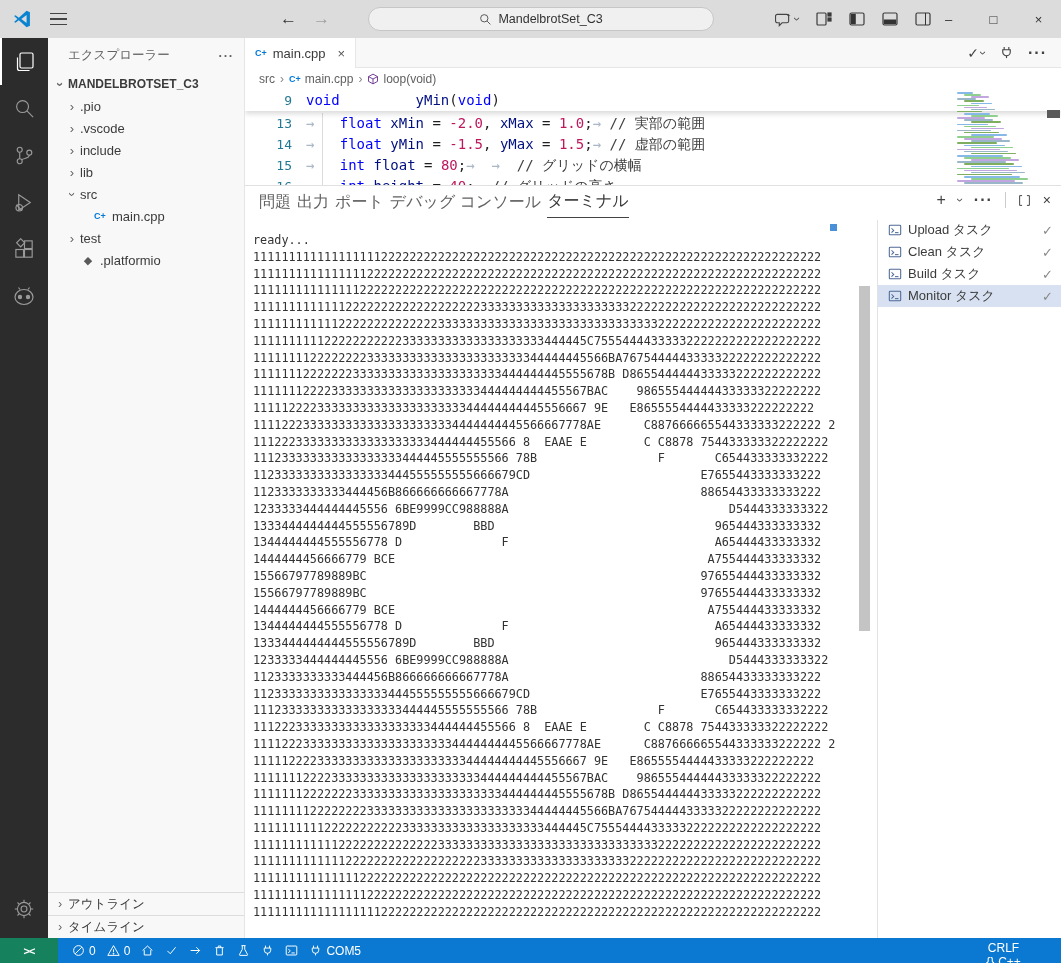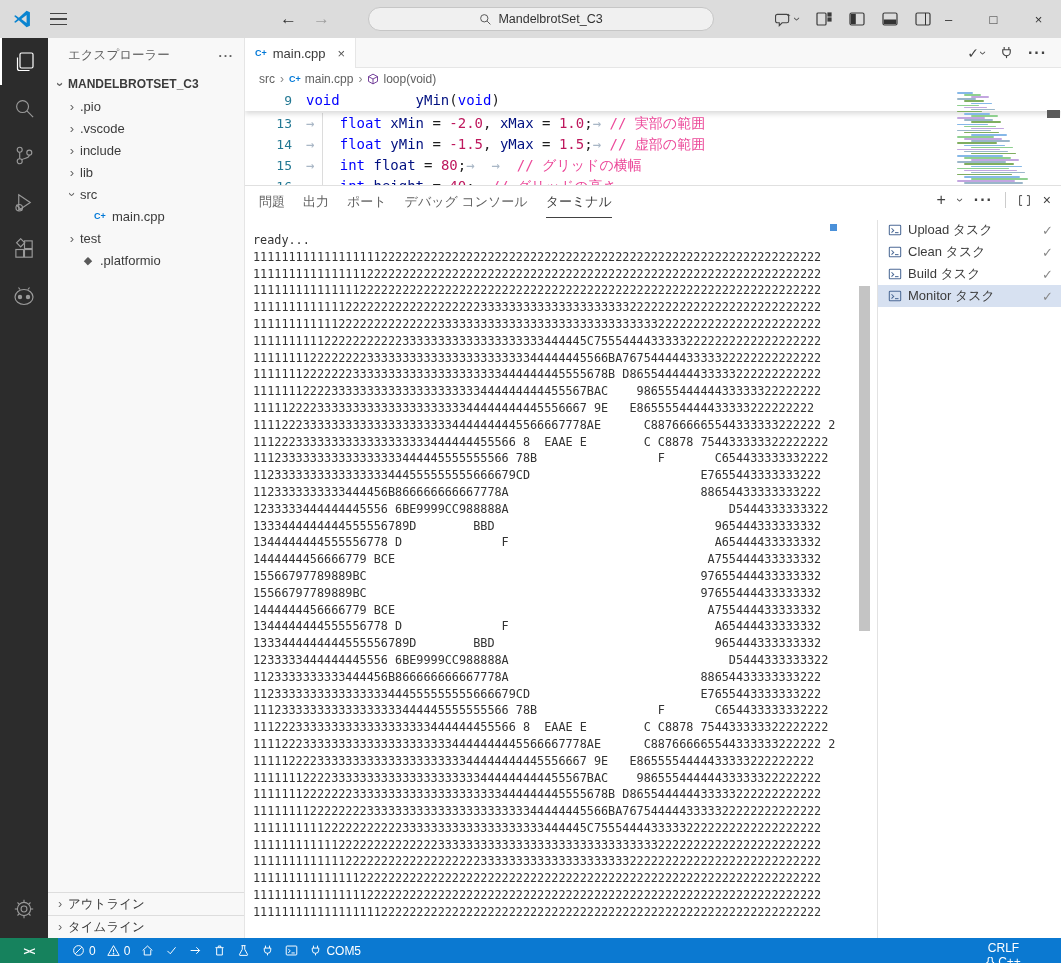--- a/index.html
+++ b/index.html
@@ -50,29 +50,29 @@
   .tab-actions { margin-left:auto; display:flex; align-items:center; gap:14px; padding-right:14px; color:#424242; }
   .tab-actions .grp { display:flex; align-items:center; gap:2px; }
   .dots3 { letter-spacing:1px; font-weight:bold; color:#424242; }
   .breadcrumb { height:22px; display:flex; align-items:center; gap:5px; padding-left:14px; font-size:12px; color:#616161; }
   .breadcrumb .sep { color:#888; font-size:12px; }
   .bc-item { display:flex; align-items:center; gap:4px; }
   .codearea { position:relative; height:95px; overflow:hidden; font-family:"DejaVu Sans Mono", monospace; font-size:14px; }
   .cline { position:absolute; left:0; right:0; height:21px; line-height:21px; white-space:pre; }
   .cline .ln { display:inline-block; width:61px; text-align:right; color:#237893; padding-right:14px; font-size:13px; }
   .sticky { background:#fff; box-shadow:0 3px 5px rgba(0,0,0,0.14); z-index:3; }
-  .tok-kw{color:#0000ff} .tok-vr{color:#001080} .tok-nm{color:#be185d} .tok-cm{color:#ec4899} .tok-pl{color:#1e1e1e} .tok-ws{color:#a9b7c6} .tok-fn{color:#001080}
+  .tok-kw{color:#0000ff} .tok-vr{color:#001080} .tok-nm{color:#be185d} .tok-cm{color:#404040} .tok-pl{color:#1e1e1e} .tok-ws{color:#a9b7c6} .tok-fn{color:#001080}
   .indentguide { position:absolute; left:77px; top:23px; height:72px; width:1px; background:#dcdcdc; z-index:1; }
   .minimap { position:absolute; right:18px; top:2px; width:88px; height:93px; z-index:4; }
   .mmline { position:absolute; height:1.5px; border-radius:1px; }
   .ed-scrollthumb { position:absolute; right:1px; top:20px; width:13px; height:8px; background:#5a5a5a; z-index:5; }
 
   
   .panel { position:absolute; left:245px; top:185px; width:816px; height:753px; background:#fff; border-top:1px solid #e0e0e0; }
-  .paneltabs { height:32px; display:flex; align-items:center; gap:18px; padding-left:14px; font-size:13px; color:#616161; }
+  .paneltabs { height:32px; display:flex; align-items:center; gap:6px; padding-left:14px; font-size:16px; color:#616161; }
   .ptab { height:32px; display:flex; align-items:center; cursor:pointer; }
   .ptab.active { color:#3b3b3b; border-bottom:1.5px solid #424242; }
   .panel-actions { position:absolute; right:10px; top:5px; display:flex; align-items:center; gap:12px; color:#424242; }
   .pa-divider { width:1px; height:16px; background:#ccc; }
   .term { position:absolute; left:8px; top:46px; font-family:"DejaVu Sans Mono", monospace; font-size:11.8px; line-height:16.8px; color:#333; }
   .tline { white-space:pre; height:16.8px; }
   .term-marker { position:absolute; left:585px; top:38px; width:7px; height:7px; background:#4a90d9; }
   .term-scrollbar { position:absolute; left:614px; top:100px; width:11px; height:345px; background:#c4c4c4; }
   .task-divider { position:absolute; left:632px; top:34px; bottom:0; width:1px; background:#e2e2e2; }
   .tasklist { position:absolute; left:633px; top:33px; width:183px; }

